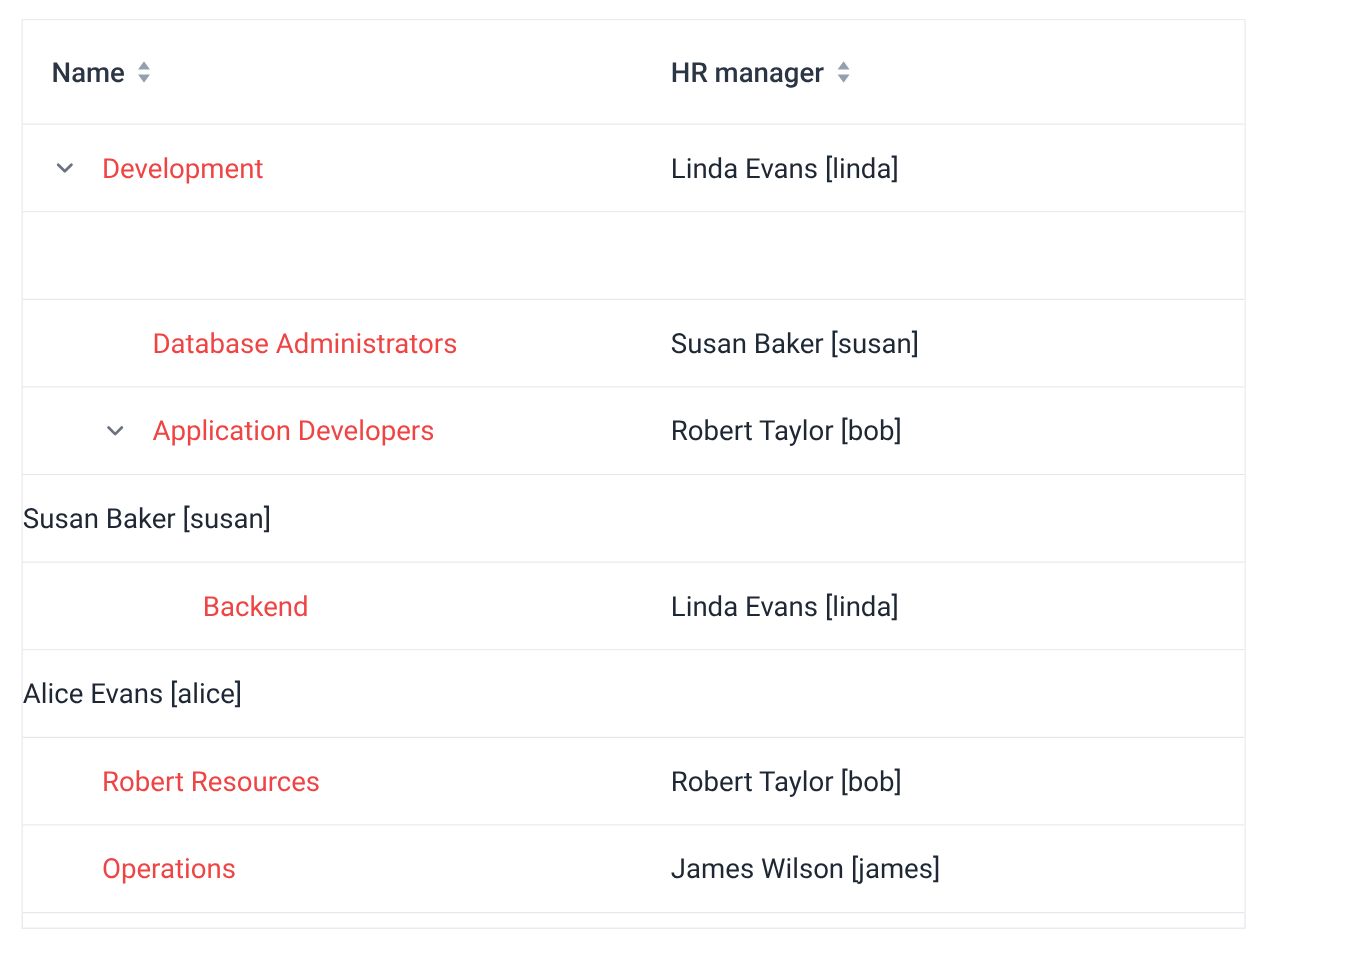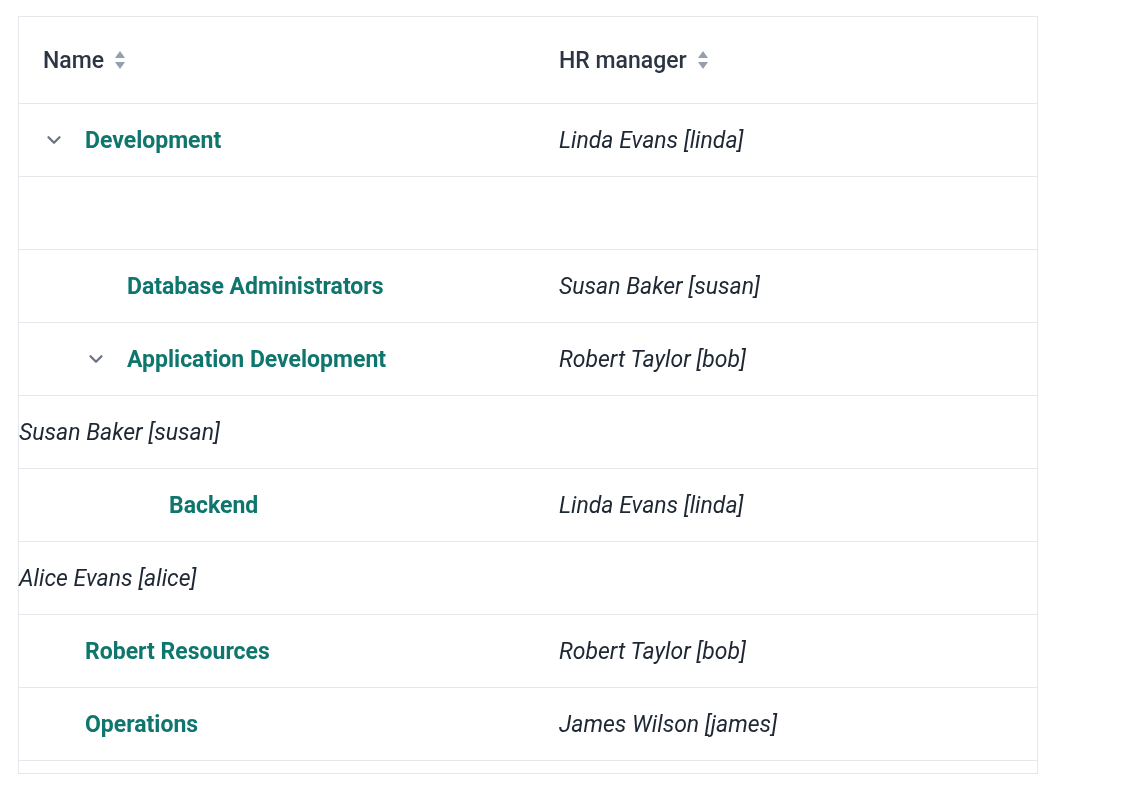--- a/index.html
+++ b/index.html
@@ -68,22 +68,22 @@
     color: #94a0b0;
   }
   .sort-icon svg { display: block; }
   .indent-slot {
     flex: 0 0 42px;
     display: inline-flex;
     align-items: center;
     justify-content: flex-start;
   }
   .expand-icon { color: #6b7280; display: inline-flex; }
-  .name-label { color: #0f766e; font-weight: bold; }
-  .hr-label { color: #1e2734; font-style: italic; }
+  .name-label { color: #ef4444; }
+  .hr-label { color: #1e2734; }
   .spacer-bottom { height: 12px; }
 </style>
 </head>
 <body>
 
 <div class="canvas">
   <div class="table">
 
     <div class="row header-row">
       <div class="col-name">
@@ -147,21 +147,21 @@
     <div class="row data-row">
       <div class="col-name">
         <span class="indent-slot"></span>
         <span class="indent-slot">
           <span class="expand-icon">
             <svg width="22" height="22" viewBox="0 0 24 24" fill="none" stroke="currentColor" stroke-width="2.5" stroke-linecap="round" stroke-linejoin="round">
                 <polyline points="6 9 12 15 18 9"></polyline>
               </svg>
           </span>
         </span>
-        <span class="name-label">Application Development</span>
+        <span class="name-label">Application Developers</span>
       </div>
       <div class="col-hr">
         <span class="hr-label">Robert Taylor [bob]</span>
       </div>
     </div>
 
     <div class="row data-row">
       <div class="col-hr">
         <span class="hr-label">Susan Baker [susan]</span>
       </div>

